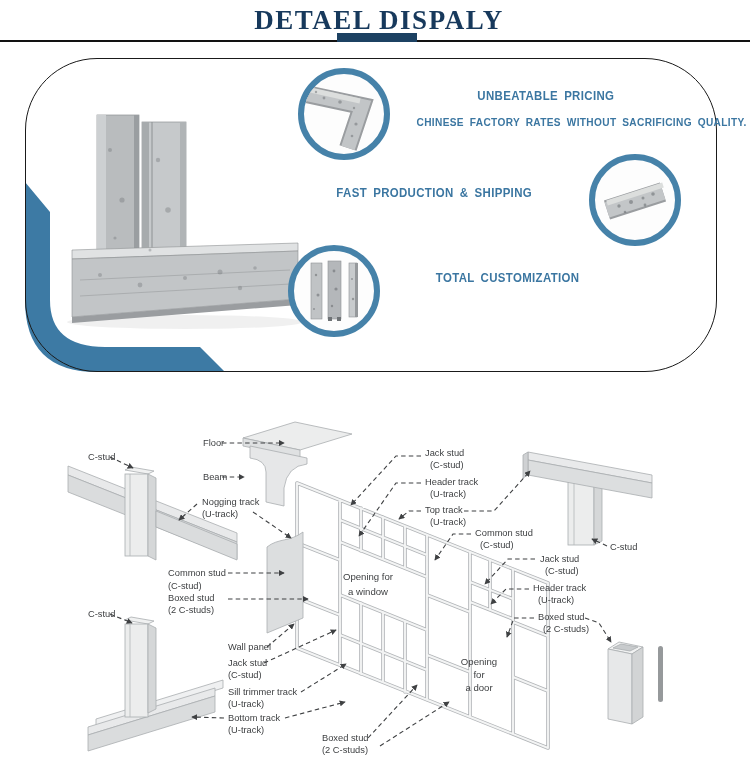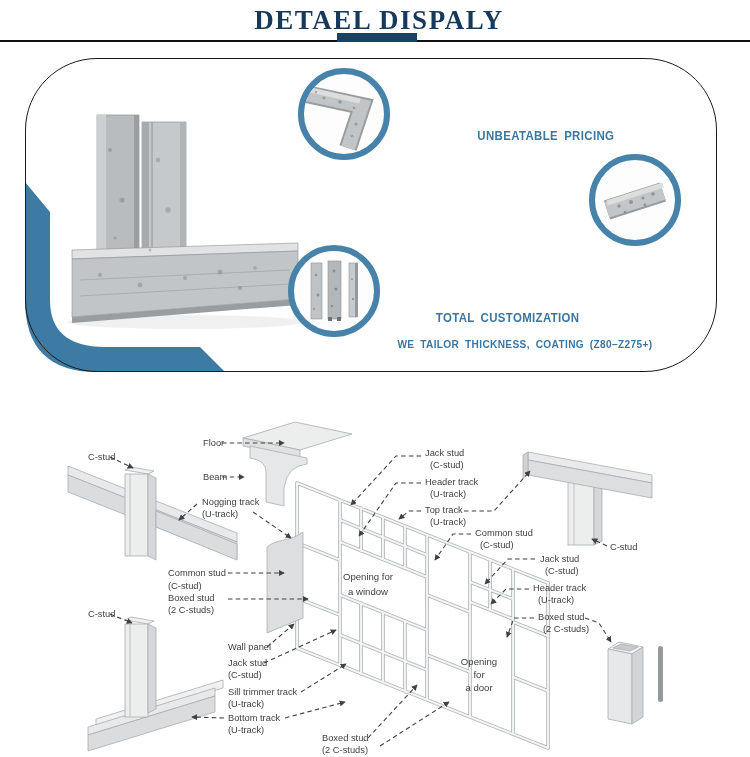--- a/index.html
+++ b/index.html
@@ -13,21 +13,21 @@
   .rule{position:absolute;left:0;top:40px;width:750px;height:2px;background:#121212;}
   .rulebar{position:absolute;left:337px;top:33px;width:80px;height:9px;background:#1c4162;}
 
   
   .ribbon{position:absolute;left:0;top:0;z-index:1;}
   .card{position:absolute;left:25px;top:58px;width:690px;height:312px;
         border:1.6px solid #1a1a1a;border-radius:72px;z-index:2;background:transparent;}
 
   .circle{position:absolute;width:80px;height:80px;border:6px solid #4682a9;border-radius:50%;
           background:#fdfdfd;overflow:hidden;z-index:3;}
-  .feature{position:absolute;text-align:center;color:#3b76a1;z-index:3;margin-top:40px;}
+  .feature{position:absolute;text-align:center;color:#3b76a1;z-index:3;}
   .feature .t,.feature .l{display:inline-block;transform:scaleX(.88);white-space:nowrap;
           font-weight:700;letter-spacing:.4px;word-spacing:3px;}
   .feature .t{font-size:13px;line-height:14px;}
   .feature .l{font-size:11.5px;line-height:13px;margin-top:12px;}
   .photo{position:absolute;z-index:3;}
 
   
   .diagram{position:absolute;left:0;top:412px;width:750px;height:345px;z-index:1;}
   .frame-outline{stroke:#b2b5b8;stroke-width:3.6;fill:none;stroke-linecap:round;}
   .frame-fill{stroke:#f3f4f4;stroke-width:1.9;fill:none;stroke-linecap:round;}
@@ -98,23 +98,25 @@
           <circle cx="50" cy="34" r="1.2"></circle>
         <circle cx="52" cy="50" r="1.6"></circle>
           <circle cx="48" cy="62" r="1.3"></circle>
           <circle cx="12" cy="18" r="1.2"></circle>
       </g>
     </svg>
   </div>
 
   <div class="feature" style="left:394px;top:86px;width:304px">
     <div><span class="t">UNBEATABLE PRICING</span></div>
+    <div><span class="l">CHINESE FACTORY RATES WITHOUT SACRIFICING QUALITY.</span></div>
   </div>
 
   <div class="feature" style="left:274px;top:183px;width:320px">
+    <div><span class="t">FAST PRODUCTION &amp; SHIPPING</span></div>
   </div>
 
   <div class="circle" style="left:589px;top:154px">
     <svg width="80" height="80" viewBox="0 0 80 80">
       <path d="M12,50 L68,32" stroke="#9a9da0" stroke-width="20" fill="none"></path>
       <path d="M12,50 L68,32" stroke="#c3c6c8" stroke-width="16" fill="none"></path>
       <path d="M12,43 L68,25" stroke="#dcdedd" stroke-width="5" fill="none"></path>
       <g fill="#5f6366" opacity="0.5">
         <circle cx="24" cy="46" r="1.7"></circle>
           <circle cx="36" cy="42" r="2"></circle>
@@ -142,21 +144,20 @@
           <circle cx="42" cy="38" r="1.6"></circle>
           <circle cx="38" cy="55" r="1.2"></circle>
         <circle cx="58" cy="28" r="1"></circle>
           <circle cx="59" cy="48" r="1.2"></circle>
       </g>
     </svg>
   </div>
 
   <div class="feature" style="left:380px;top:268px;width:256px">
     <div><span class="t">TOTAL CUSTOMIZATION</span></div>
-    <div><span class="l">WE TAILOR THICKNESS, COATING (Z80–Z275+)</span></div>
   </div>
 
   <svg class="diagram" viewBox="0 0 750 345">
     <defs>
       <marker id="ah" viewBox="0 0 8 8" refX="7" refY="4" markerWidth="5.5" markerHeight="5.5" orient="auto-start-reverse">
         <path d="M0,0 L8,4 L0,8 Z" fill="#3f4143"></path>
       </marker>
       <path id="frameGeom" d="M297,71 L548,171 M297,236 L548,336 M297,71 L297,236
         M340,88 L340,253 M383,105 L383,147 M383,200 L383,270 M427,123 L427,288
         M470,140 L470,305 M513,157 L513,322 M548,171 L548,336

